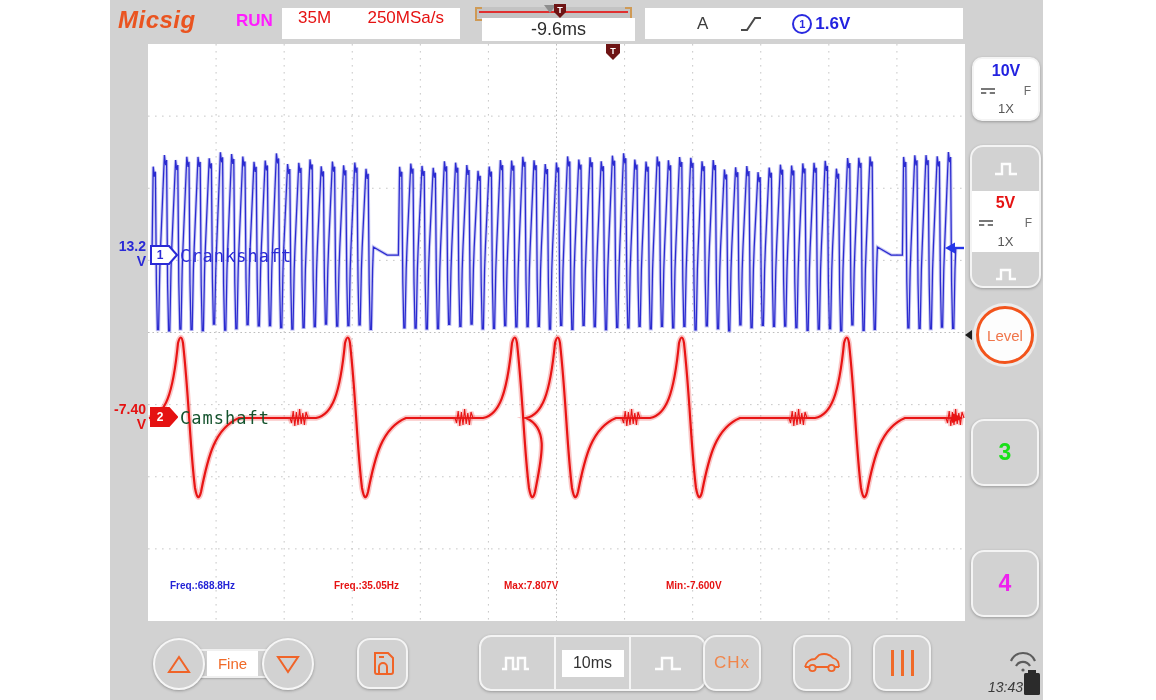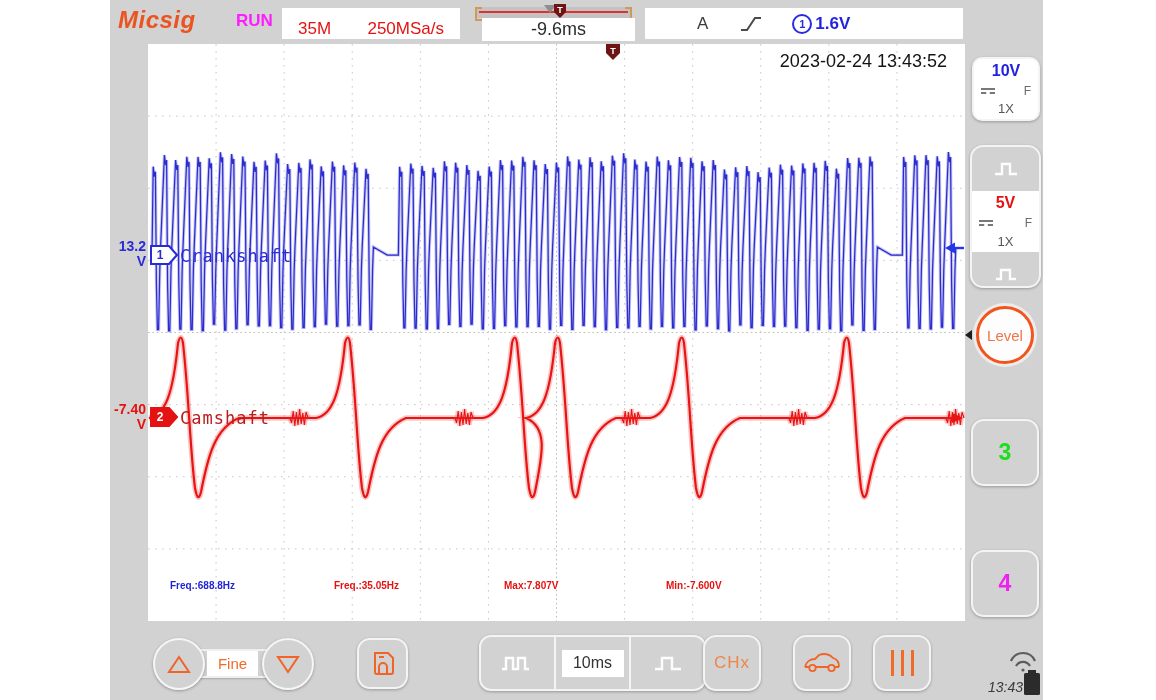--- a/index.html
+++ b/index.html
@@ -5,21 +5,21 @@
   html,body{margin:0;padding:0;}
   body{width:1156px;height:700px;background:#ffffff;font-family:"Liberation Sans",sans-serif;
        -webkit-font-smoothing:antialiased;position:relative;overflow:hidden;}
   .app{position:absolute;left:110px;top:0;width:933px;height:700px;background:#d2d2d2;}
 
   
   .logo{position:absolute;left:8px;top:6px;font-size:24px;font-weight:bold;font-style:italic;
         color:#ea5420;letter-spacing:0.5px;}
   .run{position:absolute;left:126px;top:11px;font-size:17px;font-weight:600;color:#ff1cff;}
   .membox{position:absolute;left:172px;top:8px;width:178px;height:31px;background:#fff;
-          display:flex;align-items:flex-end;justify-content:space-between;padding:0 16px;box-sizing:border-box;}
+          display:flex;align-items:flex-start;justify-content:space-between;padding:0 16px;box-sizing:border-box;}
   .membox span{font-size:17px;color:#e51212;}
   .timeline{position:absolute;left:365px;top:7px;width:157px;height:11px;background:#c3c3c3;}
   .tl-line{position:absolute;left:4px;right:4px;top:4px;height:2px;background:#e03030;}
   .tl-brk{position:absolute;top:0;width:5px;height:10px;}
   .tl-brk.l{left:0;border-left:2px solid #cf9a55;border-top:2px solid #cf9a55;border-bottom:2px solid #cf9a55;}
   .tl-brk.r{right:0;border-right:2px solid #cf9a55;border-top:2px solid #cf9a55;border-bottom:2px solid #cf9a55;}
   .tl-tri{position:absolute;left:69px;top:-2px;width:0;height:0;border-left:6px solid transparent;
           border-right:6px solid transparent;border-top:8px solid #8e8e8e;}
   .offsetbox{position:absolute;left:372px;top:18px;width:153px;height:23px;background:#fff;
              display:flex;align-items:center;justify-content:center;font-size:18px;color:#2b2b2b;}
@@ -161,38 +161,37 @@
         <path d="M641,374L642.6,379L644.2,367L645.8,382L647.4,368L649,381L650.6,365L652.2,380L653.8,369L655.4,381L657,368L659,374" fill="none" stroke="#e81414" stroke-width="1.1"></path>
         <path d="M798,374L799.6,379L801.2,367L802.8,382L804.4,368L806,381L807.6,365L809.2,380L810.8,369L812.4,381L814,368L816,374" fill="none" stroke="rgba(240,70,70,0.30)" stroke-width="5"></path>
         <path d="M798,374L799.6,379L801.2,367L802.8,382L804.4,368L806,381L807.6,365L809.2,380L810.8,369L812.4,381L814,368L816,374" fill="none" stroke="#e81414" stroke-width="1.1"></path>
         <polygon points="804,369 815,374 804,379" fill="#e81414"></polygon>
         <path d="M4,211L5.2,122.63957754654503 L6.4,132.639577546545 L7.4,127.63957754654503L8.4,239.71958553564582 L9.4,285.7195855356458 L10.6,285.7195855356458L11.8,225 L12.6,203L16.4,111.10551368542194 L17.599999999999998,121.10551368542194 L18.599999999999998,116.10551368542194L19.6,240.81026644342273 L20.6,286.81026644342273 L21.799999999999997,286.81026644342273L23,225 L23.799999999999997,203L27.599999999999998,116.01801789414033 L28.799999999999997,126.01801789414033 L29.799999999999997,121.01801789414033L30.799999999999997,239.11395396719308 L31.799999999999997,285.1139539671931 L33,285.1139539671931L34.199999999999996,225 L35,203L38.8,112.80776682818843 L39.99999999999999,122.80776682818843 L40.99999999999999,117.80776682818843L41.99999999999999,239.52006504478777 L42.99999999999999,285.52006504478777 L44.199999999999996,285.52006504478777L45.39999999999999,225 L46.199999999999996,203L50,112.90984172630785 L51.199999999999996,122.90984172630785 L52.199999999999996,117.90984172630785L53.199999999999996,240.60700078524678 L54.199999999999996,286.6070007852468 L55.4,286.6070007852468L56.599999999999994,225 L57.4,203L61.2,114.30066356762923 L62.4,124.30066356762923 L63.4,119.30066356762923L64.4,234.17537139129126 L65.4,280.17537139129126 L66.6,280.17537139129126L67.8,225 L68.6,203L72.4,108.29471562741209 L73.60000000000001,118.29471562741209 L74.60000000000001,113.29471562741209L75.60000000000001,240.14469361554075 L76.60000000000001,286.14469361554075 L77.8,286.14469361554075L79,225 L79.8,203L83.60000000000001,109.99628205719632 L84.80000000000001,119.99628205719632 L85.80000000000001,114.99628205719632L86.80000000000001,238.65832813460293 L87.80000000000001,284.6583281346029 L89,284.6583281346029L90.2,225 L91,203L94.80000000000001,112.49074303701066 L96.00000000000001,122.49074303701066 L97.00000000000001,117.49074303701066L98.00000000000001,234.56029922017842 L99.00000000000001,280.5602992201784 L100.2,280.5602992201784L101.4,225 L102.2,203L106.00000000000001,117.8720162615275 L107.20000000000002,127.8720162615275 L108.20000000000002,122.8720162615275L109.20000000000002,235.89510565375394 L110.20000000000002,281.89510565375394 L111.4,281.89510565375394L112.60000000000001,225 L113.4,203L117.20000000000002,116.48944025316402 L118.40000000000002,126.48944025316402 L119.40000000000002,121.48944025316402L120.40000000000002,235.52696310969077 L121.40000000000002,281.52696310969077 L122.60000000000001,281.52696310969077L123.80000000000001,225 L124.60000000000001,203L128.4,109.41145200124866 L129.60000000000002,119.41145200124866 L130.60000000000002,114.41145200124866L131.60000000000002,237.65737542833085 L132.60000000000002,283.65737542833085 L133.8,283.65737542833085L135.00000000000003,225 L135.8,203L139.6,120.01505542653621 L140.8,130.0150554265362 L141.8,125.01505542653621L142.8,239.05976365611423 L143.8,285.0597636561142 L145,285.0597636561142L146.20000000000002,225 L147,203L150.79999999999998,118.82649263425841 L152,128.82649263425841 L153,123.82649263425841L154,237.51531491061178 L155,283.5153149106118 L156.2,283.5153149106118L157.4,225 L158.2,203L161.99999999999997,115.41132213072736 L163.2,125.41132213072736 L164.2,120.41132213072736L165.2,236.66914384609117 L166.2,282.6691438460912 L167.39999999999998,282.6691438460912L168.6,225 L169.39999999999998,203L173.19999999999996,122.38016044899642 L174.39999999999998,132.38016044899643 L175.39999999999998,127.38016044899642L176.39999999999998,234.15256992362265 L177.39999999999998,280.15256992362265 L178.59999999999997,280.15256992362265L179.79999999999998,225 L180.59999999999997,203L184.39999999999995,117.64462190156502 L185.59999999999997,127.64462190156502 L186.59999999999997,122.64462190156502L187.59999999999997,236.17993701182422 L188.59999999999997,282.1799370118242 L189.79999999999995,282.1799370118242L190.99999999999997,225 L191.79999999999995,203L195.59999999999994,121.32445649231134 L196.79999999999995,131.32445649231136 L197.79999999999995,126.32445649231134L198.79999999999995,235.56706138724257 L199.79999999999995,281.5670613872426 L200.99999999999994,281.5670613872426L202.19999999999996,225 L202.99999999999994,203L206.79999999999993,118.56453849006161 L207.99999999999994,128.5645384900616 L208.99999999999994,123.56453849006161L209.99999999999994,234.89348993045132 L210.99999999999994,280.8934899304513 L212.19999999999993,280.8934899304513L213.39999999999995,225 L214.19999999999993,203L217.99999999999991,124.81230443236139 L219.19999999999993,134.81230443236137 L220.19999999999993,129.81230443236137L221.19999999999993,239.32057112406983 L222.19999999999993,285.32057112406983 L223.39999999999992,285.32057112406983L224.59999999999994,225 L225.39999999999992,203L239.1999999999999,211L250.3999999999999,211L251.59999999999988,122.7285906955598 L252.7999999999999,132.7285906955598 L253.7999999999999,127.7285906955598L254.7999999999999,237.7549882112653 L255.7999999999999,283.7549882112653 L256.9999999999999,283.7549882112653L258.1999999999999,225 L258.9999999999999,203L262.7999999999999,119.58389962342682 L263.9999999999999,129.58389962342682 L264.9999999999999,124.58389962342682L265.9999999999999,238.04963354569918 L266.9999999999999,284.0496335456992 L268.19999999999993,284.0496335456992L269.3999999999999,225 L270.19999999999993,203L273.9999999999999,121.94940345481888 L275.1999999999999,131.94940345481888 L276.1999999999999,126.94940345481888L277.1999999999999,238.8874900069568 L278.1999999999999,284.8874900069568 L279.3999999999999,284.8874900069568L280.5999999999999,225 L281.3999999999999,203L285.1999999999999,123.72640536931851 L286.39999999999986,133.7264053693185 L287.39999999999986,128.7264053693185L288.39999999999986,238.50756531059596 L289.39999999999986,284.50756531059596 L290.5999999999999,284.50756531059596L291.7999999999999,225 L292.5999999999999,203L296.39999999999986,117.36254066222577 L297.59999999999985,127.36254066222577 L298.59999999999985,122.36254066222577L299.59999999999985,234.47060906988918 L300.59999999999985,280.4706090698892 L301.7999999999999,280.4706090698892L302.9999999999999,225 L303.7999999999999,203L307.59999999999985,118.67158098163412 L308.79999999999984,128.67158098163412 L309.79999999999984,123.67158098163412L310.79999999999984,236.32335964121012 L311.79999999999984,282.3233596412101 L312.9999999999999,282.3233596412101L314.1999999999999,225 L314.9999999999999,203L318.79999999999984,120.9590341731619 L319.99999999999983,130.9590341731619 L320.99999999999983,125.9590341731619L321.99999999999983,234.1674149193932 L322.99999999999983,280.1674149193932 L324.1999999999999,280.1674149193932L325.39999999999986,225 L326.1999999999999,203L329.99999999999983,126.77496184537547 L331.1999999999998,136.77496184537546 L332.1999999999998,131.77496184537546L333.1999999999998,238.89490576694698 L334.1999999999998,284.894905766947 L335.39999999999986,284.894905766947L336.59999999999985,225 L337.39999999999986,203L341.1999999999998,122.55845890289051 L342.3999999999998,132.5584589028905 L343.3999999999998,127.55845890289051L344.3999999999998,238.48911699505788 L345.3999999999998,284.4891169950579 L346.59999999999985,284.4891169950579L347.79999999999984,225 L348.59999999999985,203L352.3999999999998,116.15730498006089 L353.5999999999998,126.15730498006089 L354.5999999999998,121.15730498006089L355.5999999999998,235.56685442629168 L356.5999999999998,281.5668544262917 L357.79999999999984,281.5668544262917L358.99999999999983,225 L359.79999999999984,203L363.5999999999998,116.56868253115458 L364.7999999999998,126.56868253115458 L365.7999999999998,121.56868253115458L366.7999999999998,236.9770100475762 L367.7999999999998,282.9770100475762 L368.99999999999983,282.9770100475762L370.1999999999998,225 L370.99999999999983,203L374.7999999999998,112.79984388084844 L375.9999999999998,122.79984388084844 L376.9999999999998,117.79984388084844L377.9999999999998,236.6698786015113 L378.9999999999998,282.6698786015113 L380.1999999999998,282.6698786015113L381.3999999999998,225 L382.1999999999998,203L385.9999999999998,116.20608516074485 L387.19999999999976,126.20608516074485 L388.19999999999976,121.20608516074485L389.19999999999976,236.45733351985837 L390.19999999999976,282.45733351985837 L391.3999999999998,282.45733351985837L392.5999999999998,225 L393.3999999999998,203L397.19999999999976,120.07975058022434 L398.39999999999975,130.07975058022436 L399.39999999999975,125.07975058022434L400.39999999999975,239.14734171891178 L401.39999999999975,285.1473417189118 L402.5999999999998,285.1473417189118L403.7999999999998,225 L404.5999999999998,203L408.39999999999975,118.49712870710363 L409.59999999999974,128.49712870710363 L410.59999999999974,123.49712870710363L411.59999999999974,235.36610796888272 L412.59999999999974,281.3661079688827 L413.7999999999998,281.3661079688827L414.9999999999998,225 L415.7999999999998,203L419.59999999999974,112.41752170151592 L420.7999999999997,122.41752170151592 L421.7999999999997,117.41752170151592L422.7999999999997,239.34859625777608 L423.7999999999997,285.3485962577761 L424.9999999999998,285.3485962577761L426.19999999999976,225 L426.9999999999998,203L430.7999999999997,115.51767387224263 L431.9999999999997,125.51767387224263 L432.9999999999997,120.51767387224263L433.9999999999997,235.3471238398124 L434.9999999999997,281.3471238398124 L436.19999999999976,281.3471238398124L437.39999999999975,225 L438.19999999999976,203L441.9999999999997,113.20346463410917 L443.1999999999997,123.20346463410917 L444.1999999999997,118.20346463410917L445.1999999999997,236.61460849550167 L446.1999999999997,282.61460849550167 L447.39999999999975,282.61460849550167L448.59999999999974,225 L449.39999999999975,203L453.1999999999997,117.22841754010129 L454.3999999999997,127.22841754010129 L455.3999999999997,122.22841754010129L456.3999999999997,239.66591326176808 L457.3999999999997,285.6659132617681 L458.59999999999974,285.6659132617681L459.7999999999997,225 L460.59999999999974,203L464.3999999999997,111.65811120968361 L465.5999999999997,121.65811120968361 L466.5999999999997,116.65811120968361L467.5999999999997,237.3011202587586 L468.5999999999997,283.3011202587586 L469.7999999999997,283.3011202587586L470.9999999999997,225 L471.7999999999997,203L475.5999999999997,109.23257552633093 L476.79999999999967,119.23257552633093 L477.79999999999967,114.23257552633093L478.79999999999967,237.99256243549098 L479.79999999999967,283.992562435491 L480.9999999999997,283.992562435491L482.1999999999997,225 L482.9999999999997,203L486.79999999999967,115.61625043473553 L487.99999999999966,125.61625043473553 L488.99999999999966,120.61625043473553L489.99999999999966,236.28990771009558 L490.99999999999966,282.2899077100956 L492.1999999999997,282.2899077100956L493.3999999999997,225 L494.1999999999997,203L497.99999999999966,117.64525987347454 L499.19999999999965,127.64525987347454 L500.19999999999965,122.64525987347454L501.19999999999965,238.81456813417026 L502.19999999999965,284.81456813417026 L503.3999999999997,284.81456813417026L504.5999999999997,225 L505.3999999999997,203L509.19999999999965,112.45615448983312 L510.39999999999964,122.45615448983312 L511.39999999999964,117.45615448983312L512.3999999999996,236.409179999333 L513.3999999999996,282.409179999333 L514.5999999999997,282.409179999333L515.7999999999996,225 L516.5999999999997,203L520.3999999999997,116.3021812717111 L521.5999999999997,126.3021812717111 L522.5999999999997,121.3021812717111L523.5999999999997,237.76055845886003 L524.5999999999997,283.76055845886003 L525.7999999999997,283.76055845886003L526.9999999999997,225 L527.7999999999997,203L531.5999999999998,112.99498308529645 L532.7999999999997,122.99498308529645 L533.7999999999997,117.99498308529645L534.7999999999997,236.32780226252362 L535.7999999999997,282.3278022625236 L536.9999999999998,282.3278022625236L538.1999999999997,225 L538.9999999999998,203L542.7999999999998,113.83402281757549 L543.9999999999998,123.83402281757549 L544.9999999999998,118.83402281757549L545.9999999999998,239.99723828374044 L546.9999999999998,285.99723828374044 L548.1999999999998,285.99723828374044L549.3999999999997,225 L550.1999999999998,203L553.9999999999999,117.24683032973226 L555.1999999999998,127.24683032973226 L556.1999999999998,122.24683032973226L557.1999999999998,235.9388447590227 L558.1999999999998,281.9388447590227 L559.3999999999999,281.9388447590227L560.5999999999998,225 L561.3999999999999,203L565.1999999999999,116.10778922043419 L566.3999999999999,126.10778922043419 L567.3999999999999,121.10778922043419L568.3999999999999,238.5548492119633 L569.3999999999999,284.5548492119633 L570.5999999999999,284.5548492119633L571.7999999999998,225 L572.5999999999999,203L576.4,125.45317891048157 L577.5999999999999,135.45317891048157 L578.5999999999999,130.45317891048157L579.5999999999999,240.99664900686003 L580.5999999999999,286.99664900686 L581.8,286.99664900686L582.9999999999999,225 L583.8,203L587.6,123.20526398433876 L588.8,133.20526398433876 L589.8,128.20526398433876L590.8,234.8207221559387 L591.8,280.8207221559387 L593,280.8207221559387L594.1999999999999,225 L595,203L598.8000000000001,122.08819289958903 L600,132.08819289958905 L601,127.08819289958903L602,237.5872602001764 L603,283.5872602001764 L604.2,283.5872602001764L605.4,225 L606.2,203L610.0000000000001,128.17981469767022 L611.2,138.17981469767022 L612.2,133.17981469767022L613.2,235.38348190559918 L614.2,281.3834819055992 L615.4000000000001,281.3834819055992L616.6,225 L617.4000000000001,203L621.2000000000002,123.65406637345485 L622.4000000000001,133.65406637345484 L623.4000000000001,128.65406637345484L624.4000000000001,236.41036231322505 L625.4000000000001,282.41036231322505 L626.6000000000001,282.41036231322505L627.8000000000001,225 L628.6000000000001,203L632.4000000000002,120.68160348203061 L633.6000000000001,130.6816034820306 L634.6000000000001,125.68160348203061L635.6000000000001,236.0360011804878 L636.6000000000001,282.0360011804878 L637.8000000000002,282.0360011804878L639.0000000000001,225 L639.8000000000002,203L643.6000000000003,121.48730083257239 L644.8000000000002,131.48730083257237 L645.8000000000002,126.48730083257239L646.8000000000002,237.7269381093356 L647.8000000000002,283.7269381093356 L649.0000000000002,283.7269381093356L650.2000000000002,225 L651.0000000000002,203L654.8000000000003,119.44546397733188 L656.0000000000002,129.44546397733188 L657.0000000000002,124.44546397733188L658.0000000000002,240.39273481979035 L659.0000000000002,286.39273481979035 L660.2000000000003,286.39273481979035L661.4000000000002,225 L662.2000000000003,203L666.0000000000003,118.74963237618822 L667.2000000000003,128.74963237618823 L668.2000000000003,123.74963237618822L669.2000000000003,239.08096592771108 L670.2000000000003,285.0809659277111 L671.4000000000003,285.0809659277111L672.6000000000003,225 L673.4000000000003,203L677.2000000000004,116.88242064849906 L678.4000000000003,126.88242064849906 L679.4000000000003,121.88242064849906L680.4000000000003,238.68993299216345 L681.4000000000003,284.68993299216345 L682.6000000000004,284.68993299216345L683.8000000000003,225 L684.6000000000004,203L688.4000000000004,124.66103254391045 L689.6000000000004,134.66103254391044 L690.6000000000004,129.66103254391044L691.6000000000004,240.9046994961882 L692.6000000000004,286.9046994961882 L693.8000000000004,286.9046994961882L695.0000000000003,225 L695.8000000000004,203L699.6000000000005,114.05175068352234 L700.8000000000004,124.05175068352234 L701.8000000000004,119.05175068352234L702.8000000000004,234.88056648664497 L703.8000000000004,280.88056648664497 L705.0000000000005,280.88056648664497L706.2000000000004,225 L707.0000000000005,203L710.8000000000005,113.75854954130212 L712.0000000000005,123.75854954130212 L713.0000000000005,118.75854954130212L714.0000000000005,240.33326417547505 L715.0000000000005,286.33326417547505 L716.2000000000005,286.33326417547505L717.4000000000004,225 L718.2000000000005,203L722.0000000000006,112.45536290063018 L723.2000000000005,122.45536290063018 L724.2000000000005,117.45536290063018L725.2000000000005,239.44607709444244 L726.2000000000005,285.44607709444244 L727.4000000000005,285.44607709444244L728.6000000000005,225 L729.4000000000005,203L743.2000000000006,211L754.4000000000007,211L755.6000000000007,112.93695239311792 L756.8000000000006,122.93695239311792 L757.8000000000006,117.93695239311792L758.8000000000006,237.80054295466834 L759.8000000000006,283.80054295466834 L761.0000000000007,283.80054295466834L762.2000000000006,225 L763.0000000000007,203L766.8000000000008,111.37074644647613 L768.0000000000007,121.37074644647613 L769.0000000000007,116.37074644647613L770.0000000000007,238.3371721988915 L771.0000000000007,284.3371721988915 L772.2000000000007,284.3371721988915L773.4000000000007,225 L774.2000000000007,203L778.0000000000008,111.17509331034414 L779.2000000000007,121.17509331034414 L780.2000000000007,116.17509331034414L781.2000000000007,238.88336175490986 L782.2000000000007,284.88336175490986 L783.4000000000008,284.88336175490986L784.6000000000007,225 L785.4000000000008,203L789.2000000000008,112.37915803889396 L790.4000000000008,122.37915803889396 L791.4000000000008,117.37915803889396L792.4000000000008,237.22196895166235 L793.4000000000008,283.22196895166235 L794.6000000000008,283.22196895166235L795.8000000000008,225 L796.6000000000008,203L800.4000000000009,108.11960793878004 L801.6000000000008,118.11960793878004 L802.6000000000008,113.11960793878004L803.6000000000008,238.45910397755415 L804.6000000000008,284.45910397755415 L805.8000000000009,284.45910397755415L807.0000000000008,225 L807.8000000000009,203" fill="none" stroke="rgba(70,70,215,0.30)" stroke-width="3.2"></path>
         <path d="M4,211L5.2,122.63957754654503 L6.4,132.639577546545 L7.4,127.63957754654503L8.4,239.71958553564582 L9.4,285.7195855356458 L10.6,285.7195855356458L11.8,225 L12.6,203L16.4,111.10551368542194 L17.599999999999998,121.10551368542194 L18.599999999999998,116.10551368542194L19.6,240.81026644342273 L20.6,286.81026644342273 L21.799999999999997,286.81026644342273L23,225 L23.799999999999997,203L27.599999999999998,116.01801789414033 L28.799999999999997,126.01801789414033 L29.799999999999997,121.01801789414033L30.799999999999997,239.11395396719308 L31.799999999999997,285.1139539671931 L33,285.1139539671931L34.199999999999996,225 L35,203L38.8,112.80776682818843 L39.99999999999999,122.80776682818843 L40.99999999999999,117.80776682818843L41.99999999999999,239.52006504478777 L42.99999999999999,285.52006504478777 L44.199999999999996,285.52006504478777L45.39999999999999,225 L46.199999999999996,203L50,112.90984172630785 L51.199999999999996,122.90984172630785 L52.199999999999996,117.90984172630785L53.199999999999996,240.60700078524678 L54.199999999999996,286.6070007852468 L55.4,286.6070007852468L56.599999999999994,225 L57.4,203L61.2,114.30066356762923 L62.4,124.30066356762923 L63.4,119.30066356762923L64.4,234.17537139129126 L65.4,280.17537139129126 L66.6,280.17537139129126L67.8,225 L68.6,203L72.4,108.29471562741209 L73.60000000000001,118.29471562741209 L74.60000000000001,113.29471562741209L75.60000000000001,240.14469361554075 L76.60000000000001,286.14469361554075 L77.8,286.14469361554075L79,225 L79.8,203L83.60000000000001,109.99628205719632 L84.80000000000001,119.99628205719632 L85.80000000000001,114.99628205719632L86.80000000000001,238.65832813460293 L87.80000000000001,284.6583281346029 L89,284.6583281346029L90.2,225 L91,203L94.80000000000001,112.49074303701066 L96.00000000000001,122.49074303701066 L97.00000000000001,117.49074303701066L98.00000000000001,234.56029922017842 L99.00000000000001,280.5602992201784 L100.2,280.5602992201784L101.4,225 L102.2,203L106.00000000000001,117.8720162615275 L107.20000000000002,127.8720162615275 L108.20000000000002,122.8720162615275L109.20000000000002,235.89510565375394 L110.20000000000002,281.89510565375394 L111.4,281.89510565375394L112.60000000000001,225 L113.4,203L117.20000000000002,116.48944025316402 L118.40000000000002,126.48944025316402 L119.40000000000002,121.48944025316402L120.40000000000002,235.52696310969077 L121.40000000000002,281.52696310969077 L122.60000000000001,281.52696310969077L123.80000000000001,225 L124.60000000000001,203L128.4,109.41145200124866 L129.60000000000002,119.41145200124866 L130.60000000000002,114.41145200124866L131.60000000000002,237.65737542833085 L132.60000000000002,283.65737542833085 L133.8,283.65737542833085L135.00000000000003,225 L135.8,203L139.6,120.01505542653621 L140.8,130.0150554265362 L141.8,125.01505542653621L142.8,239.05976365611423 L143.8,285.0597636561142 L145,285.0597636561142L146.20000000000002,225 L147,203L150.79999999999998,118.82649263425841 L152,128.82649263425841 L153,123.82649263425841L154,237.51531491061178 L155,283.5153149106118 L156.2,283.5153149106118L157.4,225 L158.2,203L161.99999999999997,115.41132213072736 L163.2,125.41132213072736 L164.2,120.41132213072736L165.2,236.66914384609117 L166.2,282.6691438460912 L167.39999999999998,282.6691438460912L168.6,225 L169.39999999999998,203L173.19999999999996,122.38016044899642 L174.39999999999998,132.38016044899643 L175.39999999999998,127.38016044899642L176.39999999999998,234.15256992362265 L177.39999999999998,280.15256992362265 L178.59999999999997,280.15256992362265L179.79999999999998,225 L180.59999999999997,203L184.39999999999995,117.64462190156502 L185.59999999999997,127.64462190156502 L186.59999999999997,122.64462190156502L187.59999999999997,236.17993701182422 L188.59999999999997,282.1799370118242 L189.79999999999995,282.1799370118242L190.99999999999997,225 L191.79999999999995,203L195.59999999999994,121.32445649231134 L196.79999999999995,131.32445649231136 L197.79999999999995,126.32445649231134L198.79999999999995,235.56706138724257 L199.79999999999995,281.5670613872426 L200.99999999999994,281.5670613872426L202.19999999999996,225 L202.99999999999994,203L206.79999999999993,118.56453849006161 L207.99999999999994,128.5645384900616 L208.99999999999994,123.56453849006161L209.99999999999994,234.89348993045132 L210.99999999999994,280.8934899304513 L212.19999999999993,280.8934899304513L213.39999999999995,225 L214.19999999999993,203L217.99999999999991,124.81230443236139 L219.19999999999993,134.81230443236137 L220.19999999999993,129.81230443236137L221.19999999999993,239.32057112406983 L222.19999999999993,285.32057112406983 L223.39999999999992,285.32057112406983L224.59999999999994,225 L225.39999999999992,203L239.1999999999999,211L250.3999999999999,211L251.59999999999988,122.7285906955598 L252.7999999999999,132.7285906955598 L253.7999999999999,127.7285906955598L254.7999999999999,237.7549882112653 L255.7999999999999,283.7549882112653 L256.9999999999999,283.7549882112653L258.1999999999999,225 L258.9999999999999,203L262.7999999999999,119.58389962342682 L263.9999999999999,129.58389962342682 L264.9999999999999,124.58389962342682L265.9999999999999,238.04963354569918 L266.9999999999999,284.0496335456992 L268.19999999999993,284.0496335456992L269.3999999999999,225 L270.19999999999993,203L273.9999999999999,121.94940345481888 L275.1999999999999,131.94940345481888 L276.1999999999999,126.94940345481888L277.1999999999999,238.8874900069568 L278.1999999999999,284.8874900069568 L279.3999999999999,284.8874900069568L280.5999999999999,225 L281.3999999999999,203L285.1999999999999,123.72640536931851 L286.39999999999986,133.7264053693185 L287.39999999999986,128.7264053693185L288.39999999999986,238.50756531059596 L289.39999999999986,284.50756531059596 L290.5999999999999,284.50756531059596L291.7999999999999,225 L292.5999999999999,203L296.39999999999986,117.36254066222577 L297.59999999999985,127.36254066222577 L298.59999999999985,122.36254066222577L299.59999999999985,234.47060906988918 L300.59999999999985,280.4706090698892 L301.7999999999999,280.4706090698892L302.9999999999999,225 L303.7999999999999,203L307.59999999999985,118.67158098163412 L308.79999999999984,128.67158098163412 L309.79999999999984,123.67158098163412L310.79999999999984,236.32335964121012 L311.79999999999984,282.3233596412101 L312.9999999999999,282.3233596412101L314.1999999999999,225 L314.9999999999999,203L318.79999999999984,120.9590341731619 L319.99999999999983,130.9590341731619 L320.99999999999983,125.9590341731619L321.99999999999983,234.1674149193932 L322.99999999999983,280.1674149193932 L324.1999999999999,280.1674149193932L325.39999999999986,225 L326.1999999999999,203L329.99999999999983,126.77496184537547 L331.1999999999998,136.77496184537546 L332.1999999999998,131.77496184537546L333.1999999999998,238.89490576694698 L334.1999999999998,284.894905766947 L335.39999999999986,284.894905766947L336.59999999999985,225 L337.39999999999986,203L341.1999999999998,122.55845890289051 L342.3999999999998,132.5584589028905 L343.3999999999998,127.55845890289051L344.3999999999998,238.48911699505788 L345.3999999999998,284.4891169950579 L346.59999999999985,284.4891169950579L347.79999999999984,225 L348.59999999999985,203L352.3999999999998,116.15730498006089 L353.5999999999998,126.15730498006089 L354.5999999999998,121.15730498006089L355.5999999999998,235.56685442629168 L356.5999999999998,281.5668544262917 L357.79999999999984,281.5668544262917L358.99999999999983,225 L359.79999999999984,203L363.5999999999998,116.56868253115458 L364.7999999999998,126.56868253115458 L365.7999999999998,121.56868253115458L366.7999999999998,236.9770100475762 L367.7999999999998,282.9770100475762 L368.99999999999983,282.9770100475762L370.1999999999998,225 L370.99999999999983,203L374.7999999999998,112.79984388084844 L375.9999999999998,122.79984388084844 L376.9999999999998,117.79984388084844L377.9999999999998,236.6698786015113 L378.9999999999998,282.6698786015113 L380.1999999999998,282.6698786015113L381.3999999999998,225 L382.1999999999998,203L385.9999999999998,116.20608516074485 L387.19999999999976,126.20608516074485 L388.19999999999976,121.20608516074485L389.19999999999976,236.45733351985837 L390.19999999999976,282.45733351985837 L391.3999999999998,282.45733351985837L392.5999999999998,225 L393.3999999999998,203L397.19999999999976,120.07975058022434 L398.39999999999975,130.07975058022436 L399.39999999999975,125.07975058022434L400.39999999999975,239.14734171891178 L401.39999999999975,285.1473417189118 L402.5999999999998,285.1473417189118L403.7999999999998,225 L404.5999999999998,203L408.39999999999975,118.49712870710363 L409.59999999999974,128.49712870710363 L410.59999999999974,123.49712870710363L411.59999999999974,235.36610796888272 L412.59999999999974,281.3661079688827 L413.7999999999998,281.3661079688827L414.9999999999998,225 L415.7999999999998,203L419.59999999999974,112.41752170151592 L420.7999999999997,122.41752170151592 L421.7999999999997,117.41752170151592L422.7999999999997,239.34859625777608 L423.7999999999997,285.3485962577761 L424.9999999999998,285.3485962577761L426.19999999999976,225 L426.9999999999998,203L430.7999999999997,115.51767387224263 L431.9999999999997,125.51767387224263 L432.9999999999997,120.51767387224263L433.9999999999997,235.3471238398124 L434.9999999999997,281.3471238398124 L436.19999999999976,281.3471238398124L437.39999999999975,225 L438.19999999999976,203L441.9999999999997,113.20346463410917 L443.1999999999997,123.20346463410917 L444.1999999999997,118.20346463410917L445.1999999999997,236.61460849550167 L446.1999999999997,282.61460849550167 L447.39999999999975,282.61460849550167L448.59999999999974,225 L449.39999999999975,203L453.1999999999997,117.22841754010129 L454.3999999999997,127.22841754010129 L455.3999999999997,122.22841754010129L456.3999999999997,239.66591326176808 L457.3999999999997,285.6659132617681 L458.59999999999974,285.6659132617681L459.7999999999997,225 L460.59999999999974,203L464.3999999999997,111.65811120968361 L465.5999999999997,121.65811120968361 L466.5999999999997,116.65811120968361L467.5999999999997,237.3011202587586 L468.5999999999997,283.3011202587586 L469.7999999999997,283.3011202587586L470.9999999999997,225 L471.7999999999997,203L475.5999999999997,109.23257552633093 L476.79999999999967,119.23257552633093 L477.79999999999967,114.23257552633093L478.79999999999967,237.99256243549098 L479.79999999999967,283.992562435491 L480.9999999999997,283.992562435491L482.1999999999997,225 L482.9999999999997,203L486.79999999999967,115.61625043473553 L487.99999999999966,125.61625043473553 L488.99999999999966,120.61625043473553L489.99999999999966,236.28990771009558 L490.99999999999966,282.2899077100956 L492.1999999999997,282.2899077100956L493.3999999999997,225 L494.1999999999997,203L497.99999999999966,117.64525987347454 L499.19999999999965,127.64525987347454 L500.19999999999965,122.64525987347454L501.19999999999965,238.81456813417026 L502.19999999999965,284.81456813417026 L503.3999999999997,284.81456813417026L504.5999999999997,225 L505.3999999999997,203L509.19999999999965,112.45615448983312 L510.39999999999964,122.45615448983312 L511.39999999999964,117.45615448983312L512.3999999999996,236.409179999333 L513.3999999999996,282.409179999333 L514.5999999999997,282.409179999333L515.7999999999996,225 L516.5999999999997,203L520.3999999999997,116.3021812717111 L521.5999999999997,126.3021812717111 L522.5999999999997,121.3021812717111L523.5999999999997,237.76055845886003 L524.5999999999997,283.76055845886003 L525.7999999999997,283.76055845886003L526.9999999999997,225 L527.7999999999997,203L531.5999999999998,112.99498308529645 L532.7999999999997,122.99498308529645 L533.7999999999997,117.99498308529645L534.7999999999997,236.32780226252362 L535.7999999999997,282.3278022625236 L536.9999999999998,282.3278022625236L538.1999999999997,225 L538.9999999999998,203L542.7999999999998,113.83402281757549 L543.9999999999998,123.83402281757549 L544.9999999999998,118.83402281757549L545.9999999999998,239.99723828374044 L546.9999999999998,285.99723828374044 L548.1999999999998,285.99723828374044L549.3999999999997,225 L550.1999999999998,203L553.9999999999999,117.24683032973226 L555.1999999999998,127.24683032973226 L556.1999999999998,122.24683032973226L557.1999999999998,235.9388447590227 L558.1999999999998,281.9388447590227 L559.3999999999999,281.9388447590227L560.5999999999998,225 L561.3999999999999,203L565.1999999999999,116.10778922043419 L566.3999999999999,126.10778922043419 L567.3999999999999,121.10778922043419L568.3999999999999,238.5548492119633 L569.3999999999999,284.5548492119633 L570.5999999999999,284.5548492119633L571.7999999999998,225 L572.5999999999999,203L576.4,125.45317891048157 L577.5999999999999,135.45317891048157 L578.5999999999999,130.45317891048157L579.5999999999999,240.99664900686003 L580.5999999999999,286.99664900686 L581.8,286.99664900686L582.9999999999999,225 L583.8,203L587.6,123.20526398433876 L588.8,133.20526398433876 L589.8,128.20526398433876L590.8,234.8207221559387 L591.8,280.8207221559387 L593,280.8207221559387L594.1999999999999,225 L595,203L598.8000000000001,122.08819289958903 L600,132.08819289958905 L601,127.08819289958903L602,237.5872602001764 L603,283.5872602001764 L604.2,283.5872602001764L605.4,225 L606.2,203L610.0000000000001,128.17981469767022 L611.2,138.17981469767022 L612.2,133.17981469767022L613.2,235.38348190559918 L614.2,281.3834819055992 L615.4000000000001,281.3834819055992L616.6,225 L617.4000000000001,203L621.2000000000002,123.65406637345485 L622.4000000000001,133.65406637345484 L623.4000000000001,128.65406637345484L624.4000000000001,236.41036231322505 L625.4000000000001,282.41036231322505 L626.6000000000001,282.41036231322505L627.8000000000001,225 L628.6000000000001,203L632.4000000000002,120.68160348203061 L633.6000000000001,130.6816034820306 L634.6000000000001,125.68160348203061L635.6000000000001,236.0360011804878 L636.6000000000001,282.0360011804878 L637.8000000000002,282.0360011804878L639.0000000000001,225 L639.8000000000002,203L643.6000000000003,121.48730083257239 L644.8000000000002,131.48730083257237 L645.8000000000002,126.48730083257239L646.8000000000002,237.7269381093356 L647.8000000000002,283.7269381093356 L649.0000000000002,283.7269381093356L650.2000000000002,225 L651.0000000000002,203L654.8000000000003,119.44546397733188 L656.0000000000002,129.44546397733188 L657.0000000000002,124.44546397733188L658.0000000000002,240.39273481979035 L659.0000000000002,286.39273481979035 L660.2000000000003,286.39273481979035L661.4000000000002,225 L662.2000000000003,203L666.0000000000003,118.74963237618822 L667.2000000000003,128.74963237618823 L668.2000000000003,123.74963237618822L669.2000000000003,239.08096592771108 L670.2000000000003,285.0809659277111 L671.4000000000003,285.0809659277111L672.6000000000003,225 L673.4000000000003,203L677.2000000000004,116.88242064849906 L678.4000000000003,126.88242064849906 L679.4000000000003,121.88242064849906L680.4000000000003,238.68993299216345 L681.4000000000003,284.68993299216345 L682.6000000000004,284.68993299216345L683.8000000000003,225 L684.6000000000004,203L688.4000000000004,124.66103254391045 L689.6000000000004,134.66103254391044 L690.6000000000004,129.66103254391044L691.6000000000004,240.9046994961882 L692.6000000000004,286.9046994961882 L693.8000000000004,286.9046994961882L695.0000000000003,225 L695.8000000000004,203L699.6000000000005,114.05175068352234 L700.8000000000004,124.05175068352234 L701.8000000000004,119.05175068352234L702.8000000000004,234.88056648664497 L703.8000000000004,280.88056648664497 L705.0000000000005,280.88056648664497L706.2000000000004,225 L707.0000000000005,203L710.8000000000005,113.75854954130212 L712.0000000000005,123.75854954130212 L713.0000000000005,118.75854954130212L714.0000000000005,240.33326417547505 L715.0000000000005,286.33326417547505 L716.2000000000005,286.33326417547505L717.4000000000004,225 L718.2000000000005,203L722.0000000000006,112.45536290063018 L723.2000000000005,122.45536290063018 L724.2000000000005,117.45536290063018L725.2000000000005,239.44607709444244 L726.2000000000005,285.44607709444244 L727.4000000000005,285.44607709444244L728.6000000000005,225 L729.4000000000005,203L743.2000000000006,211L754.4000000000007,211L755.6000000000007,112.93695239311792 L756.8000000000006,122.93695239311792 L757.8000000000006,117.93695239311792L758.8000000000006,237.80054295466834 L759.8000000000006,283.80054295466834 L761.0000000000007,283.80054295466834L762.2000000000006,225 L763.0000000000007,203L766.8000000000008,111.37074644647613 L768.0000000000007,121.37074644647613 L769.0000000000007,116.37074644647613L770.0000000000007,238.3371721988915 L771.0000000000007,284.3371721988915 L772.2000000000007,284.3371721988915L773.4000000000007,225 L774.2000000000007,203L778.0000000000008,111.17509331034414 L779.2000000000007,121.17509331034414 L780.2000000000007,116.17509331034414L781.2000000000007,238.88336175490986 L782.2000000000007,284.88336175490986 L783.4000000000008,284.88336175490986L784.6000000000007,225 L785.4000000000008,203L789.2000000000008,112.37915803889396 L790.4000000000008,122.37915803889396 L791.4000000000008,117.37915803889396L792.4000000000008,237.22196895166235 L793.4000000000008,283.22196895166235 L794.6000000000008,283.22196895166235L795.8000000000008,225 L796.6000000000008,203L800.4000000000009,108.11960793878004 L801.6000000000008,118.11960793878004 L802.6000000000008,113.11960793878004L803.6000000000008,238.45910397755415 L804.6000000000008,284.45910397755415 L805.8000000000009,284.45910397755415L807.0000000000008,225 L807.8000000000009,203" fill="none" stroke="#2b2bd0" stroke-width="1.25"></path>
         <line x1="805" y1="204" x2="816" y2="204" stroke="#2536e8" stroke-width="2.4"></line>
         <polygon points="797,204 807,198.5 807,209.5" fill="#2536e8"></polygon>
       </svg>
 
-    <div class="datetime">2023-02-24 13:43:52</div>
 
     <svg class="tmark" width="14" height="16">
       <polygon points="0,0 14,0 14,9 7,16 0,9" fill="#6e1414"></polygon>
       <text x="7" y="10" text-anchor="middle" font-size="9" font-weight="bold" fill="#fff">T</text>
     </svg>
 
     <svg class="chtag" style="left:2px;top:201px;" width="28" height="20">
       <polygon points="1,1 19,1 27,10 19,19 1,19" fill="#ffffff" stroke="#2a2ad6" stroke-width="2"></polygon>
       <text x="10" y="14" text-anchor="middle" font-size="12" font-weight="bold" fill="#2a2ad6">1</text>
     </svg>
     <div class="chname" style="left:32px;top:202px;color:#2a2ad6;">Crankshaft</div>
 
     <svg class="chtag" style="left:2px;top:363px;" width="28" height="20">
       <polygon points="1,1 19,1 27,10 19,19 1,19" fill="#e51212" stroke="#e51212" stroke-width="2"></polygon>
       <text x="10" y="14" text-anchor="middle" font-size="12" font-weight="bold" fill="#ffffff">2</text>
     </svg>
-    <div class="chname" style="left:32px;top:364px;color:#b91c1c;">Camshaft</div>
+    <div class="chname" style="left:32px;top:364px;color:#14532d;">Camshaft</div>
 
     <span class="meas" style="left: 22px; color: rgb(35, 35, 214);">Freq.:688.8Hz</span>
     <span class="meas" style="left: 186px; color: rgb(229, 18, 18);">Freq.:35.05Hz</span>
     <span class="meas" style="left: 356px; color: rgb(229, 18, 18);">Max:7.807V</span>
     <span class="meas" style="left: 518px; color: rgb(229, 18, 18);">Min:-7.600V</span>
   </div>
 
   <div>
     <div class="sbtn probe" style="left:862px;top:57px;width:68px;height:64px;background:#fff;">
       <div class="pv" style="color:#2222e0;">10V</div>

